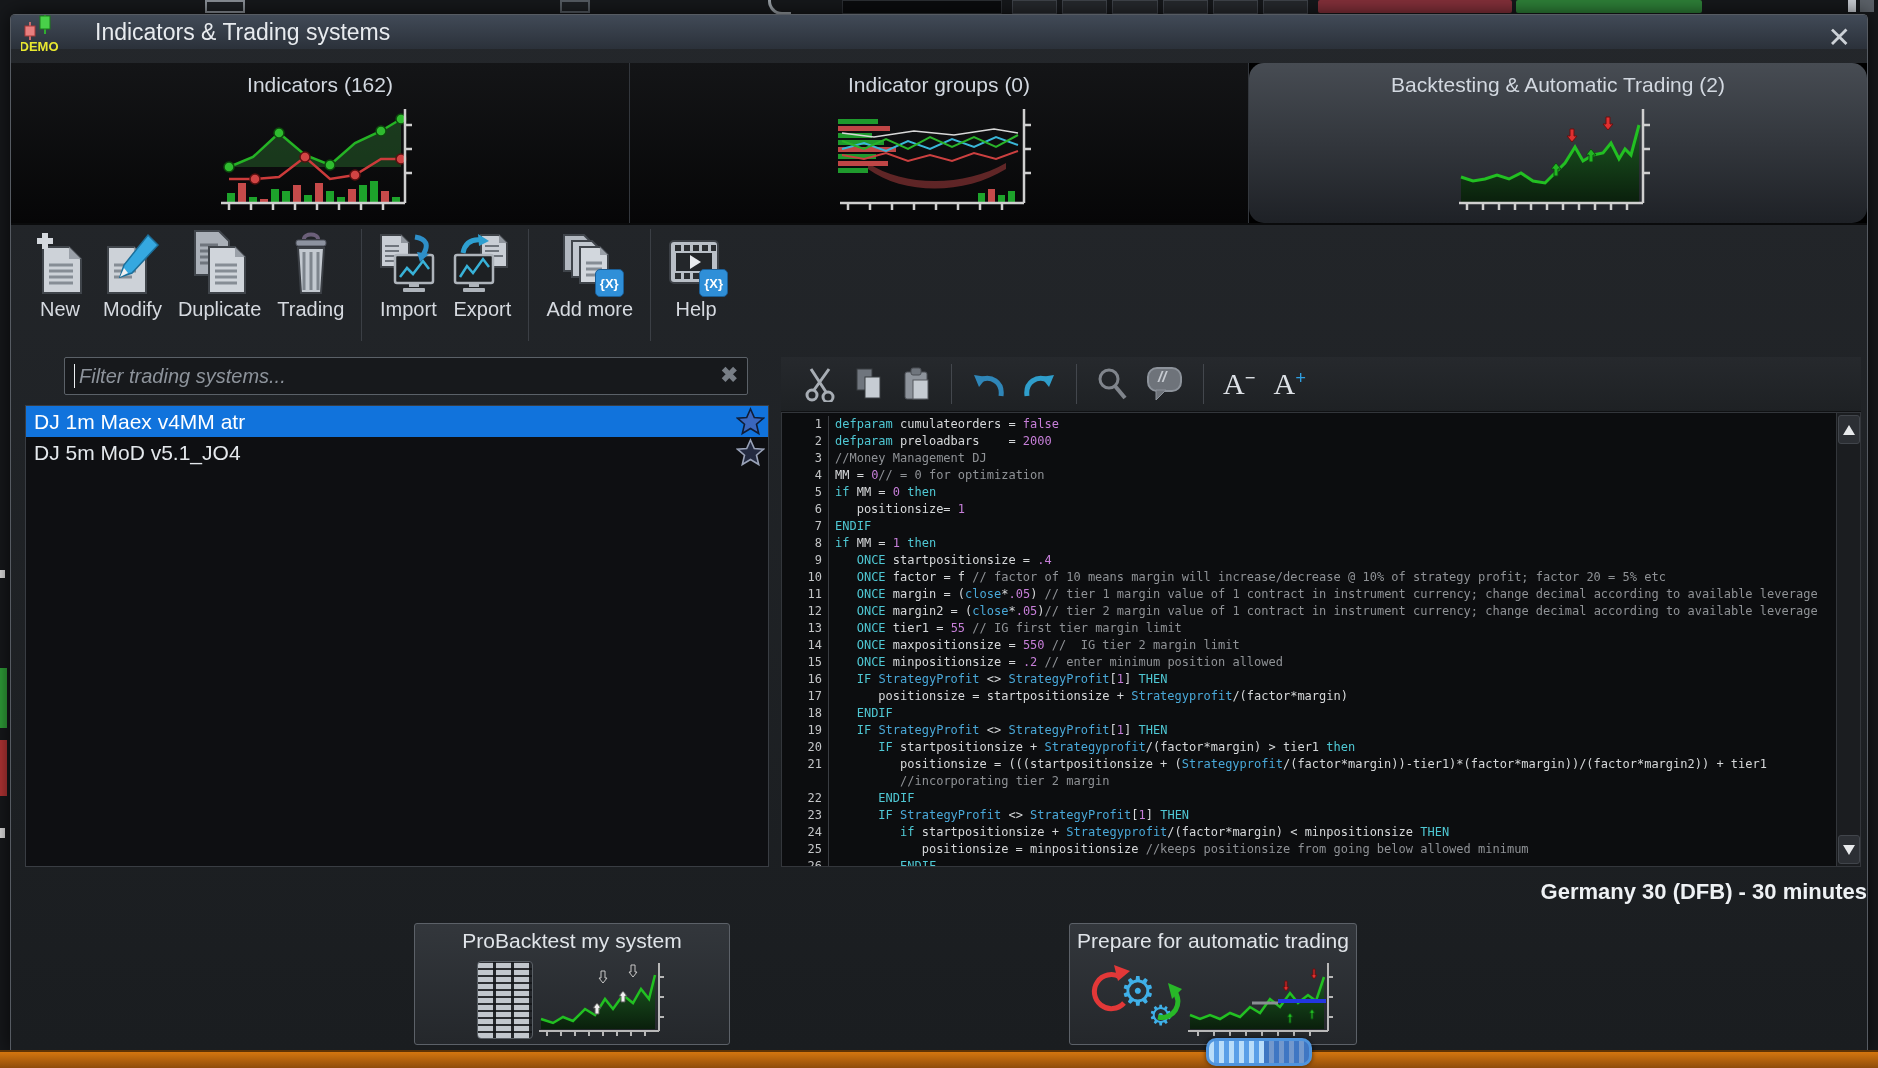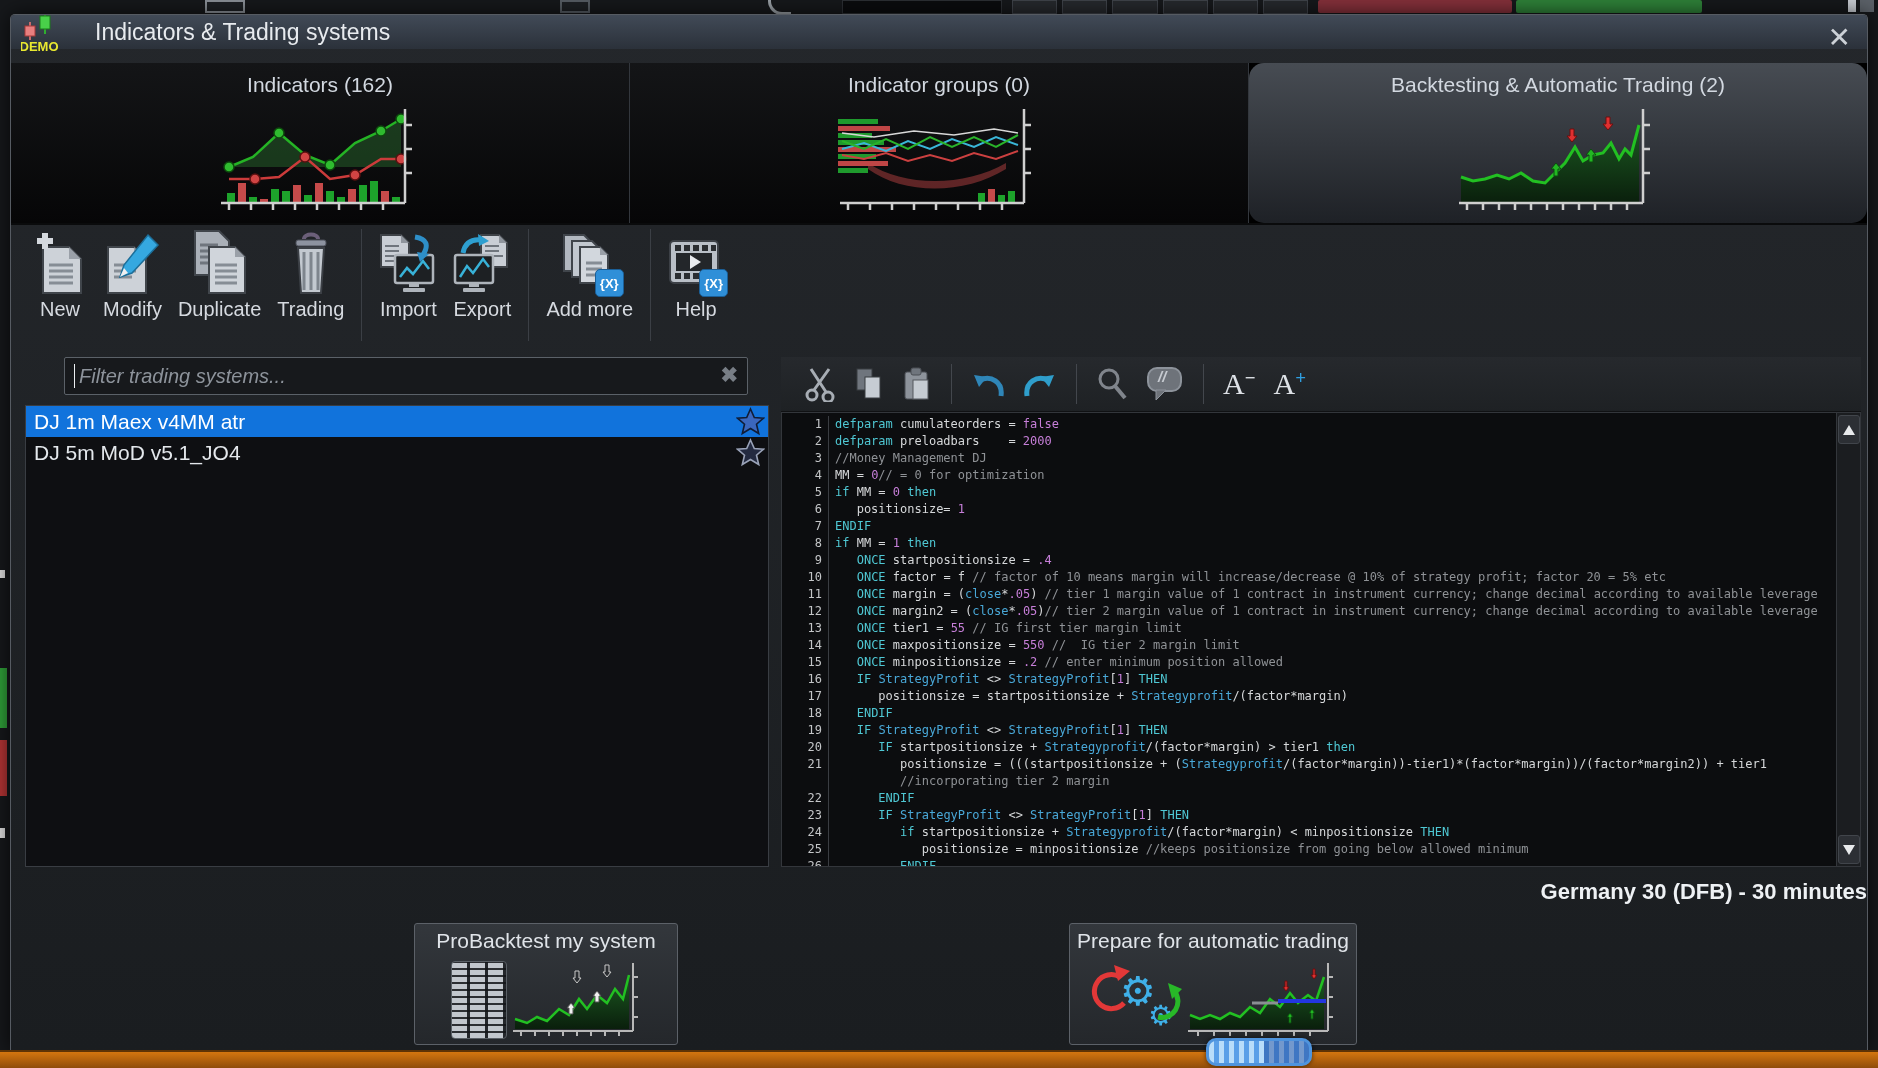--- a/index.html
+++ b/index.html
@@ -76,21 +76,21 @@
   .scrollbar{position:absolute;top:55px;right:0;width:24px;bottom:0;background:#1b1d20;border:1px solid #33363b;
              border-left:none;display:flex;flex-direction:column;justify-content:space-between;align-items:center;box-sizing:border-box;}
   .sb-btn{width:20px;height:27px;background:#2c2f34;border:1px solid #41454b;border-radius:3px;margin:2px 0;
           display:flex;align-items:center;justify-content:center;}
   .tri-up{width:0;height:0;border-left:6px solid transparent;border-right:6px solid transparent;border-bottom:10px solid #e8eaec;}
   .tri-down{width:0;height:0;border-left:6px solid transparent;border-right:6px solid transparent;border-top:10px solid #e8eaec;}
   
   .status{position:absolute;top:864px;left:0;width:100%;text-align:right;font-size:22px;font-weight:bold;color:#eef1f4;}
   .action-btn{position:absolute;top:908px;height:122px;background:linear-gradient(#33373c,#24272b);
               border:1px solid #5c6168;border-radius:3px;box-sizing:border-box;}
-  .action-bt{left:403px;width:264px;} .action-at{left:1058px;width:288px;}
+  .action-bt{left:403px;width:316px;} .action-at{left:1058px;width:288px;}
   .action-title{text-align:center;font-size:21px;color:#e0e4e9;margin-top:5px;white-space:nowrap;}
   .action-thumb{display:flex;justify-content:center;align-items:flex-end;margin-top:2px;height:84px;}
   .bt-table{width:54px;height:76px;border-radius:4px;margin-right:4px;border:1px solid #5a6066;
             background:repeating-linear-gradient(0deg,rgba(18,20,23,0) 0 5px,rgba(18,20,23,.85) 5px 7px),
                        repeating-linear-gradient(90deg,#c2c7cd 0 15px,#23262a 15px 18px);}
   
   .orange-bar{position:absolute;left:0;top:1050px;width:1878px;height:18px;z-index:6;
               background:linear-gradient(#d4760f,#8f4c0a);border-top:2px solid #5e3305;box-sizing:border-box;}
   .pill{position:absolute;left:1206px;top:1038px;width:100px;height:22px;border:3px solid #4f94dd;border-radius:10px;z-index:7;
         background:linear-gradient(90deg,rgba(0,0,0,0) 0 55%,rgba(30,70,150,.45) 55% 100%),

